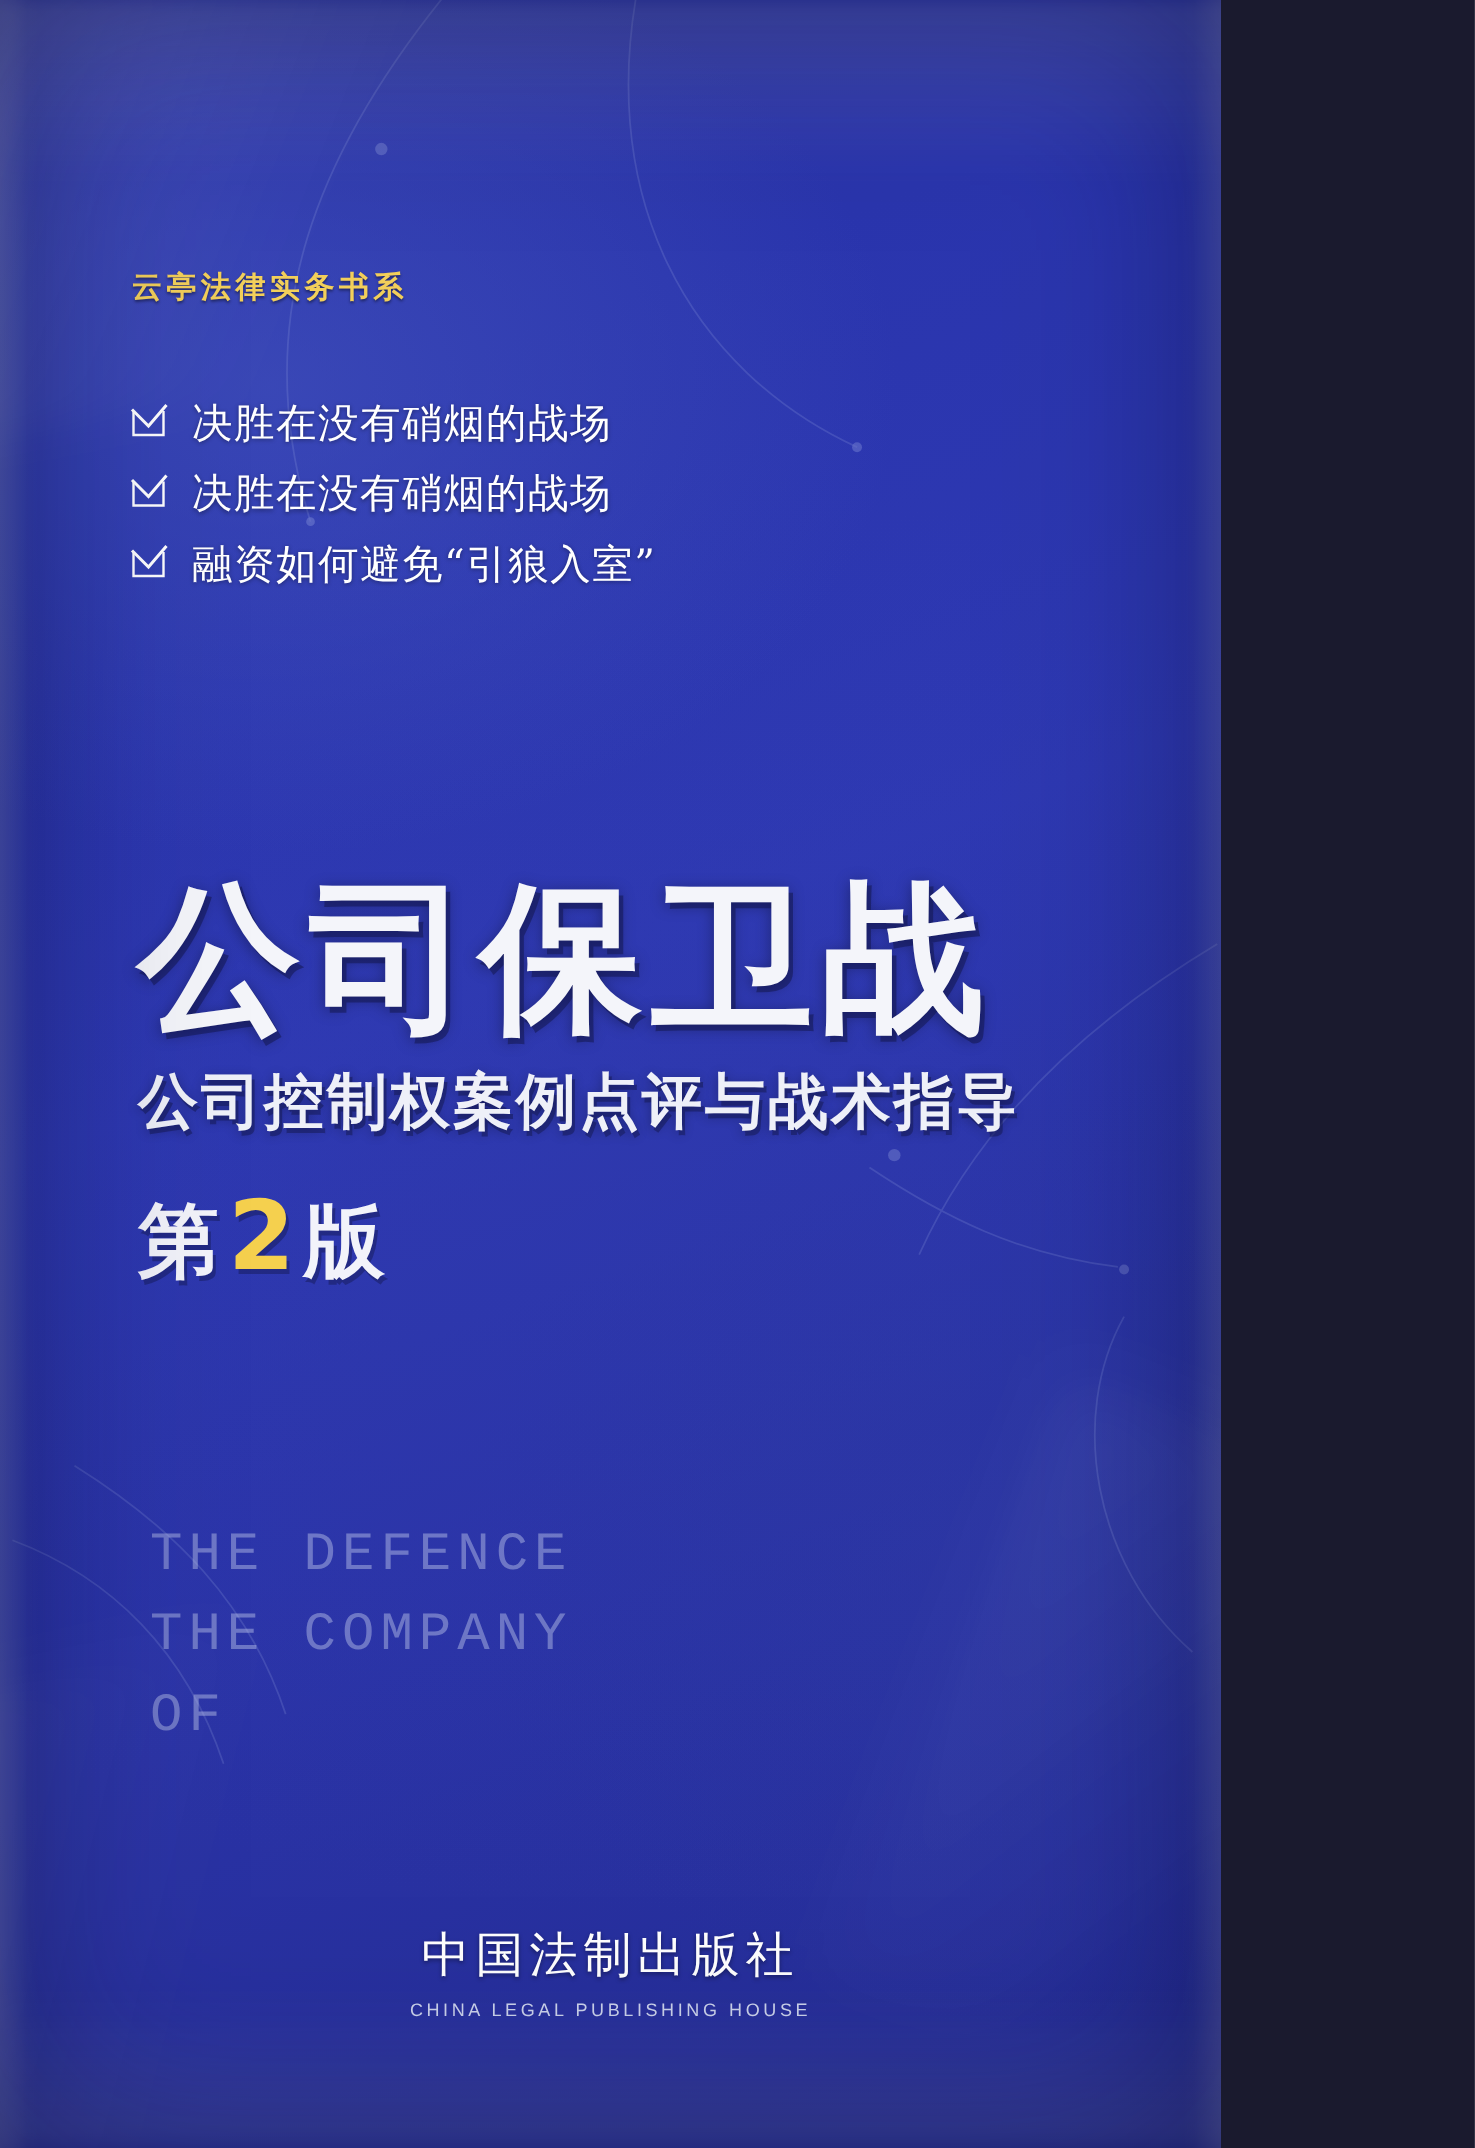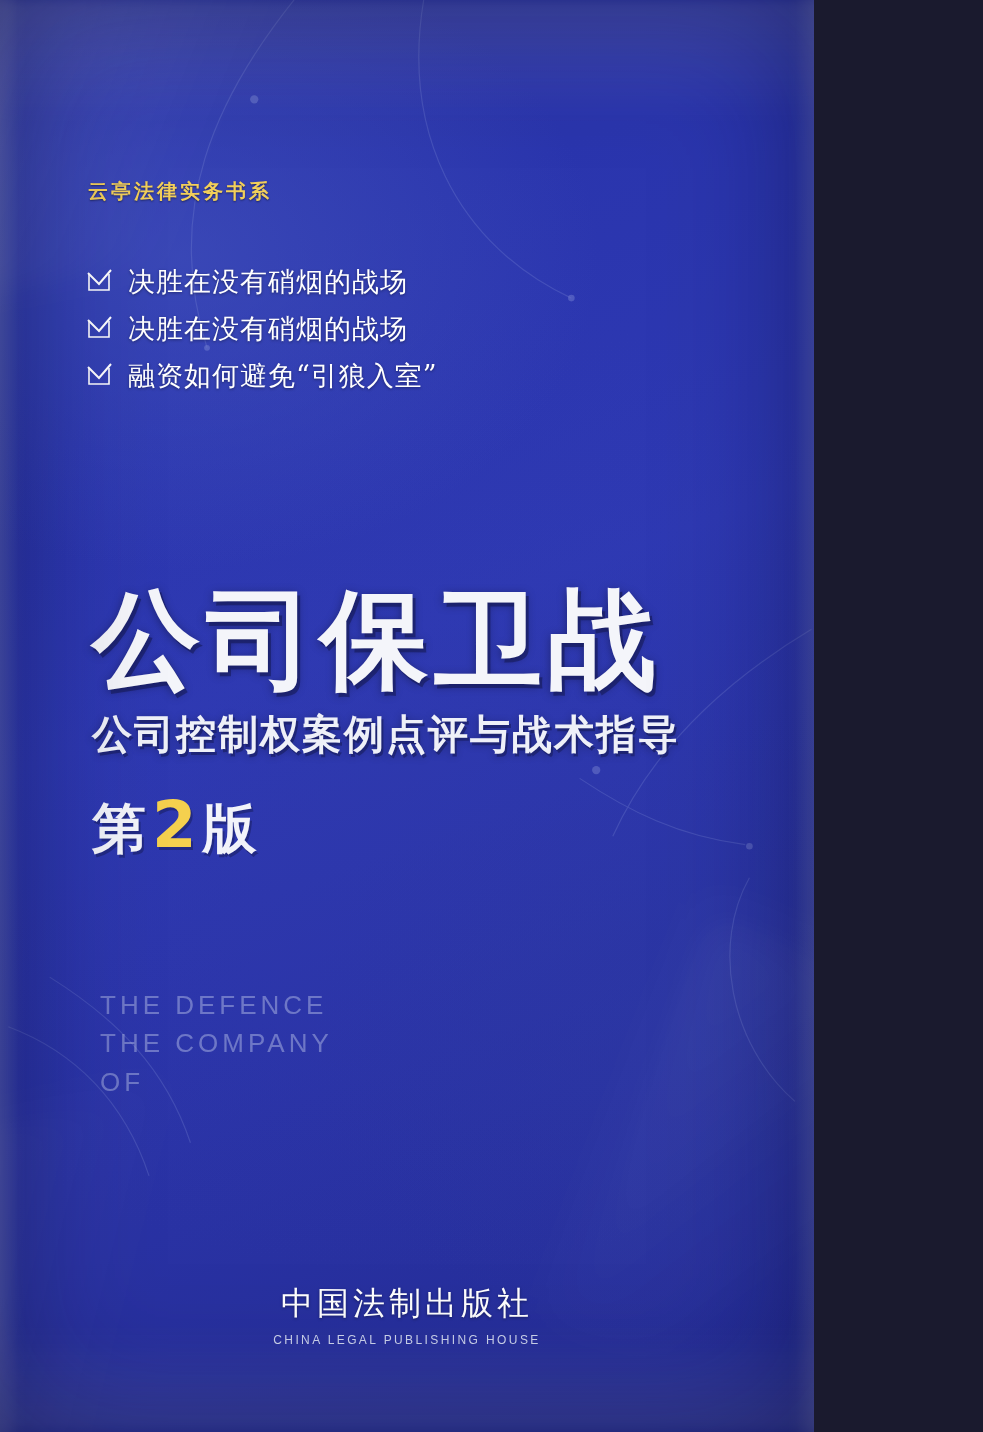--- a/index.html
+++ b/index.html
@@ -137,23 +137,23 @@
   }
   .edition .num {
     color: #f5d04e;
     font-size: 64px;
     margin: 0 6px;
   }
 
   .eng-title {
     position: absolute;
     left: 100px;
-    top: 986px;
-    font-family: Liberation Sans, sans-serif;
-    font-size: 26px;
+    top: 1010px;
+    font-family: Liberation Mono, monospace;
+    font-size: 36px;
     line-height: 1.48;
     letter-spacing: 4px;
     color: rgba(190,200,235,0.45);
   }
 
   .authors {
     position: absolute;
     right: 78px;
     top: 1018px;
     font-family: "DejaVu Serif", "Liberation Serif", serif;

